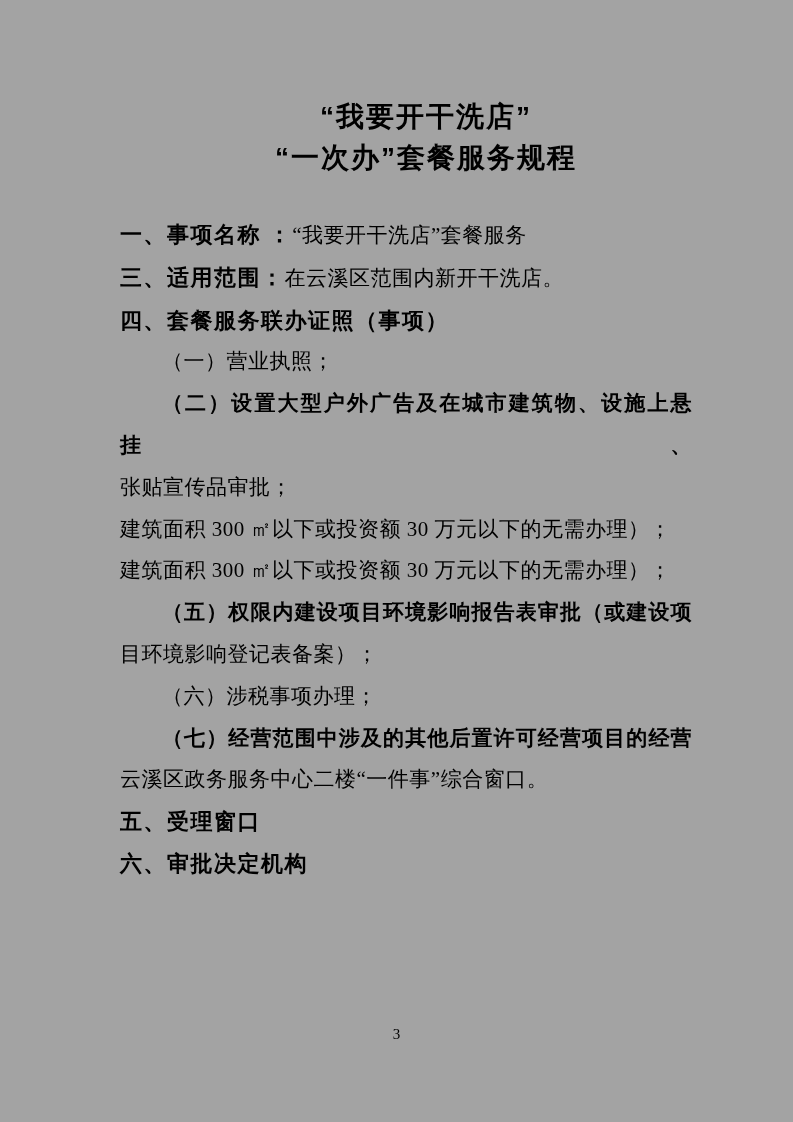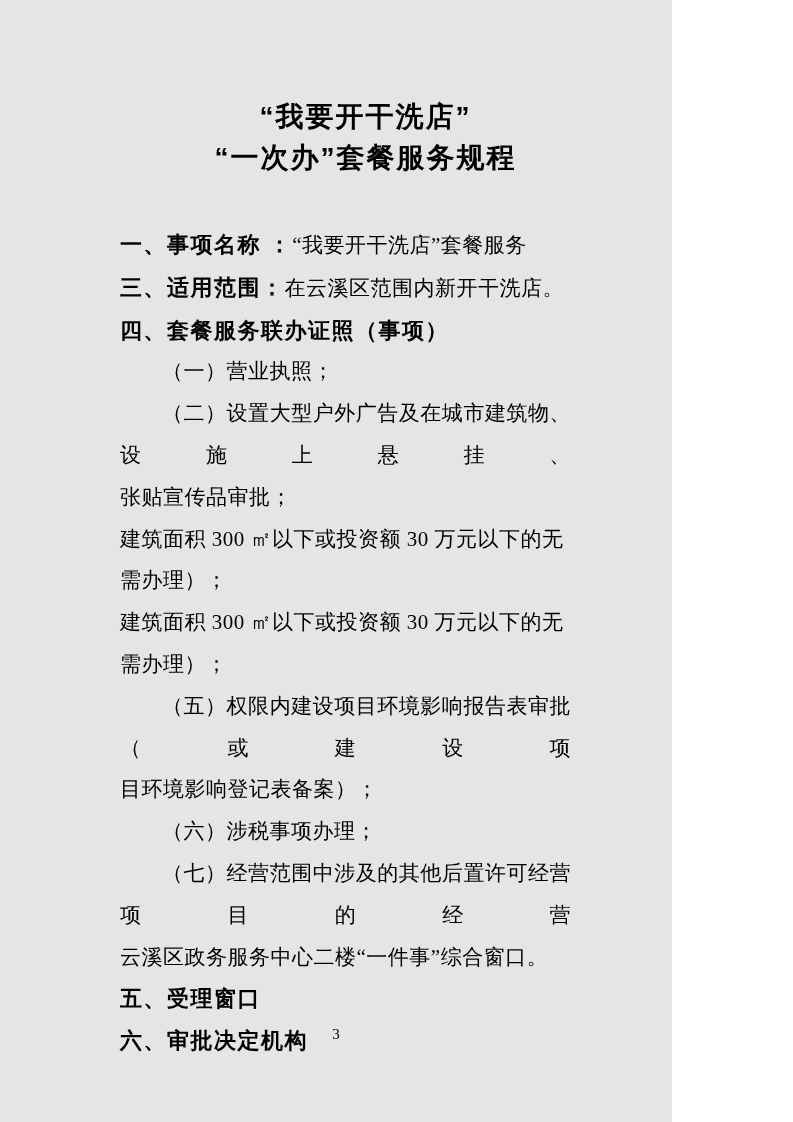--- a/index.html
+++ b/index.html
@@ -2,41 +2,41 @@
 <html><head>
 <meta charset="utf-8">
 <style>
   html, body {
     margin: 0;
     padding: 0;
     background: #ffffff;
   }
   .page {
     position: relative;
-    width: 672px;
+    width: 793px;
     height: 1122px;
-    background: #e5e5e5;
+    background: #a3a3a3;
     color: #000000;
     overflow: hidden;
   }
   .content {
     padding: 96px 101px 0 120px;
   }
   .title-line {
     font-family: "Liberation Sans", "DejaVu Sans", sans-serif;
     font-weight: 700;
     font-size: 28px;
     line-height: 41px;
     letter-spacing: 2px;
     text-align: center;
     text-indent: 40px;
     white-space: nowrap;
   }
   .body-block {
-    margin-top: 46px;
+    margin-top: 36px;
   }
   .line {
     font-family: "Liberation Serif", "DejaVu Serif", serif;
     font-size: 21px;
     line-height: 41.8px;
     letter-spacing: 0.5px;
     text-align: left;
   }
   .heading,
   .field-label {
@@ -50,20 +50,21 @@
     font-weight: 400;
     font-size: 21px;
     letter-spacing: 0.5px;
   }
   .indent {
     text-indent: 42px;
   }
   .fill {
     text-align: justify;
     text-align-last: justify;
+    font-weight: bold;
   }
   .pagenum {
     position: absolute;
     left: 0;
     right: 0;
     top: 1026px;
     text-align: center;
     font-family: "Liberation Serif", "DejaVu Serif", serif;
     font-size: 15px;
     color: #000000;

